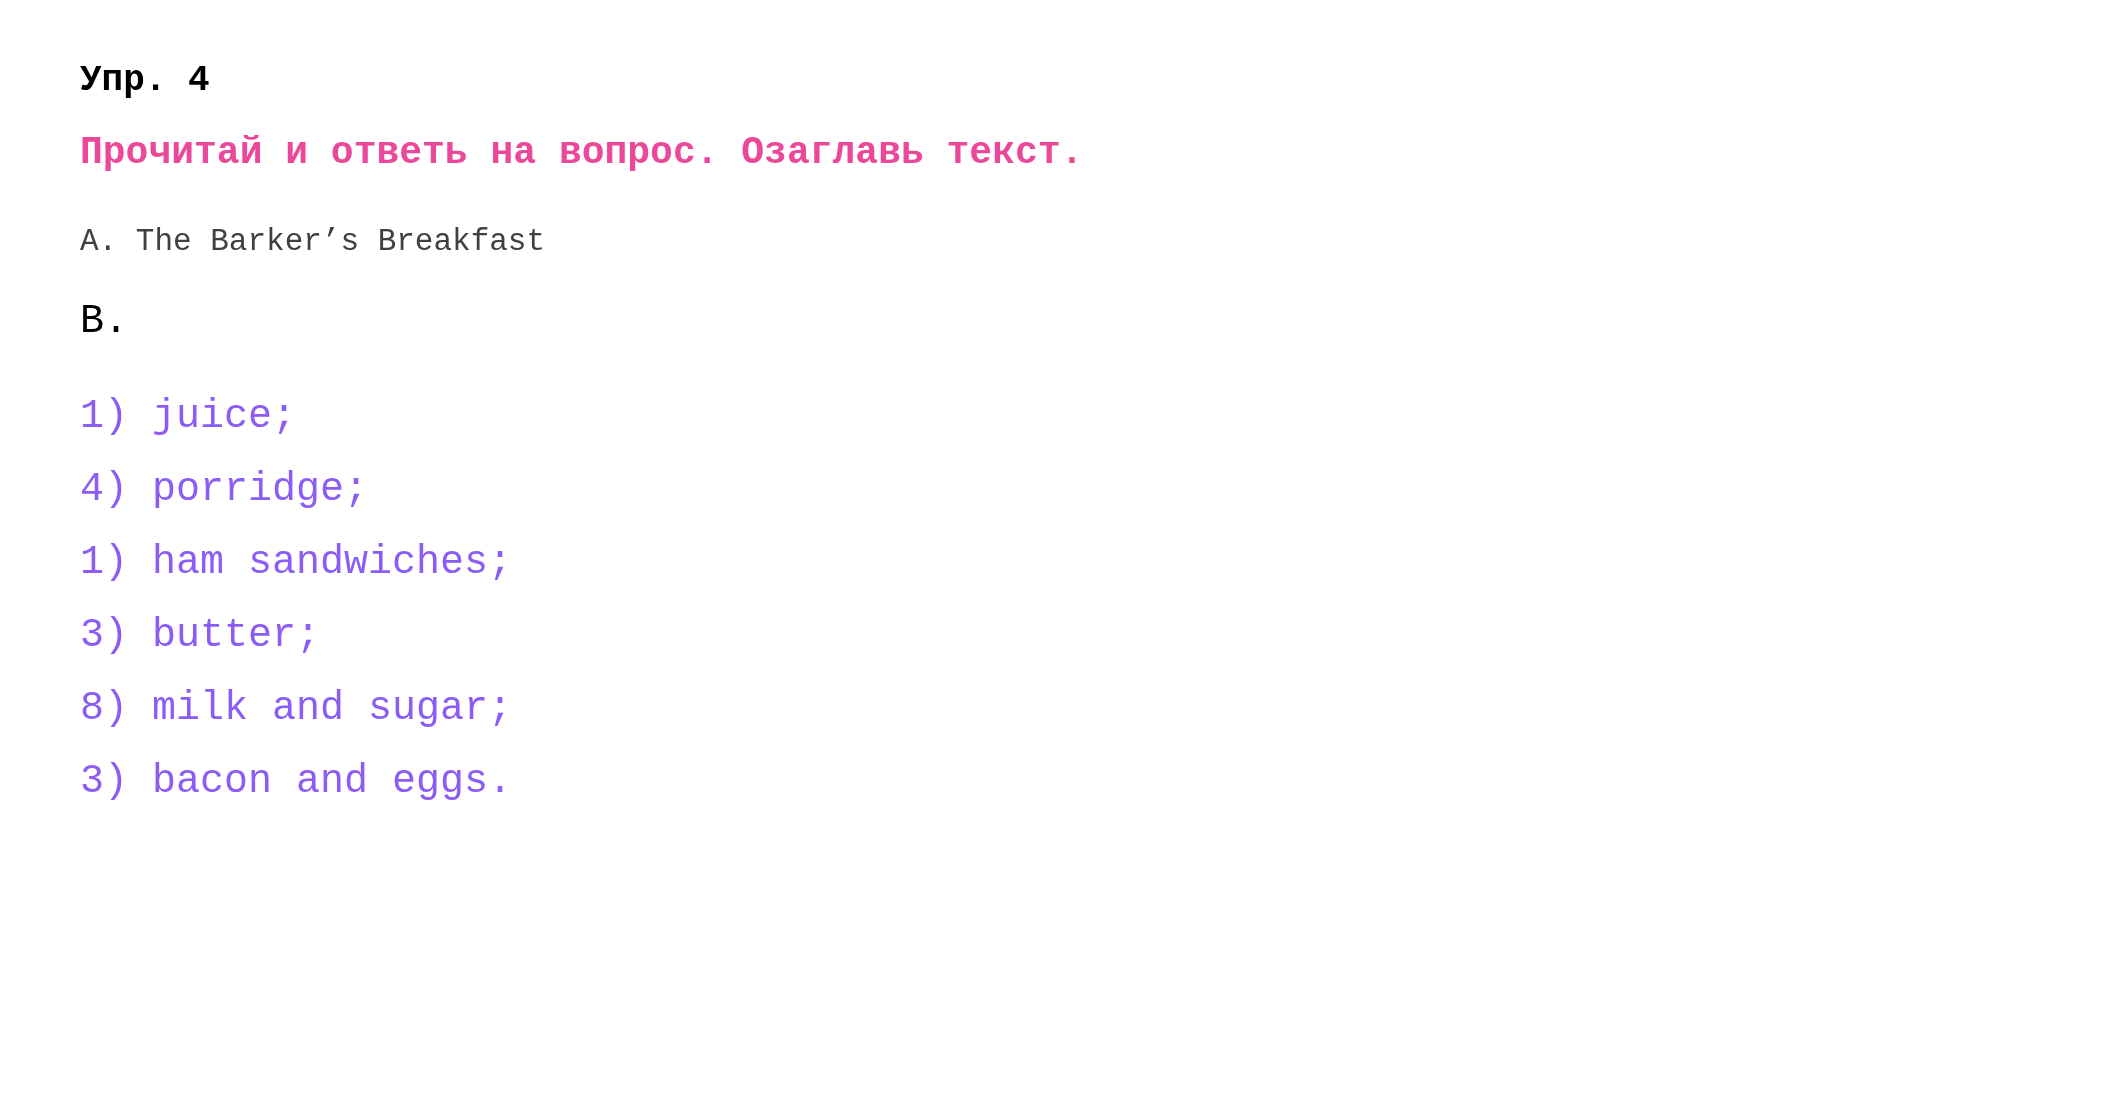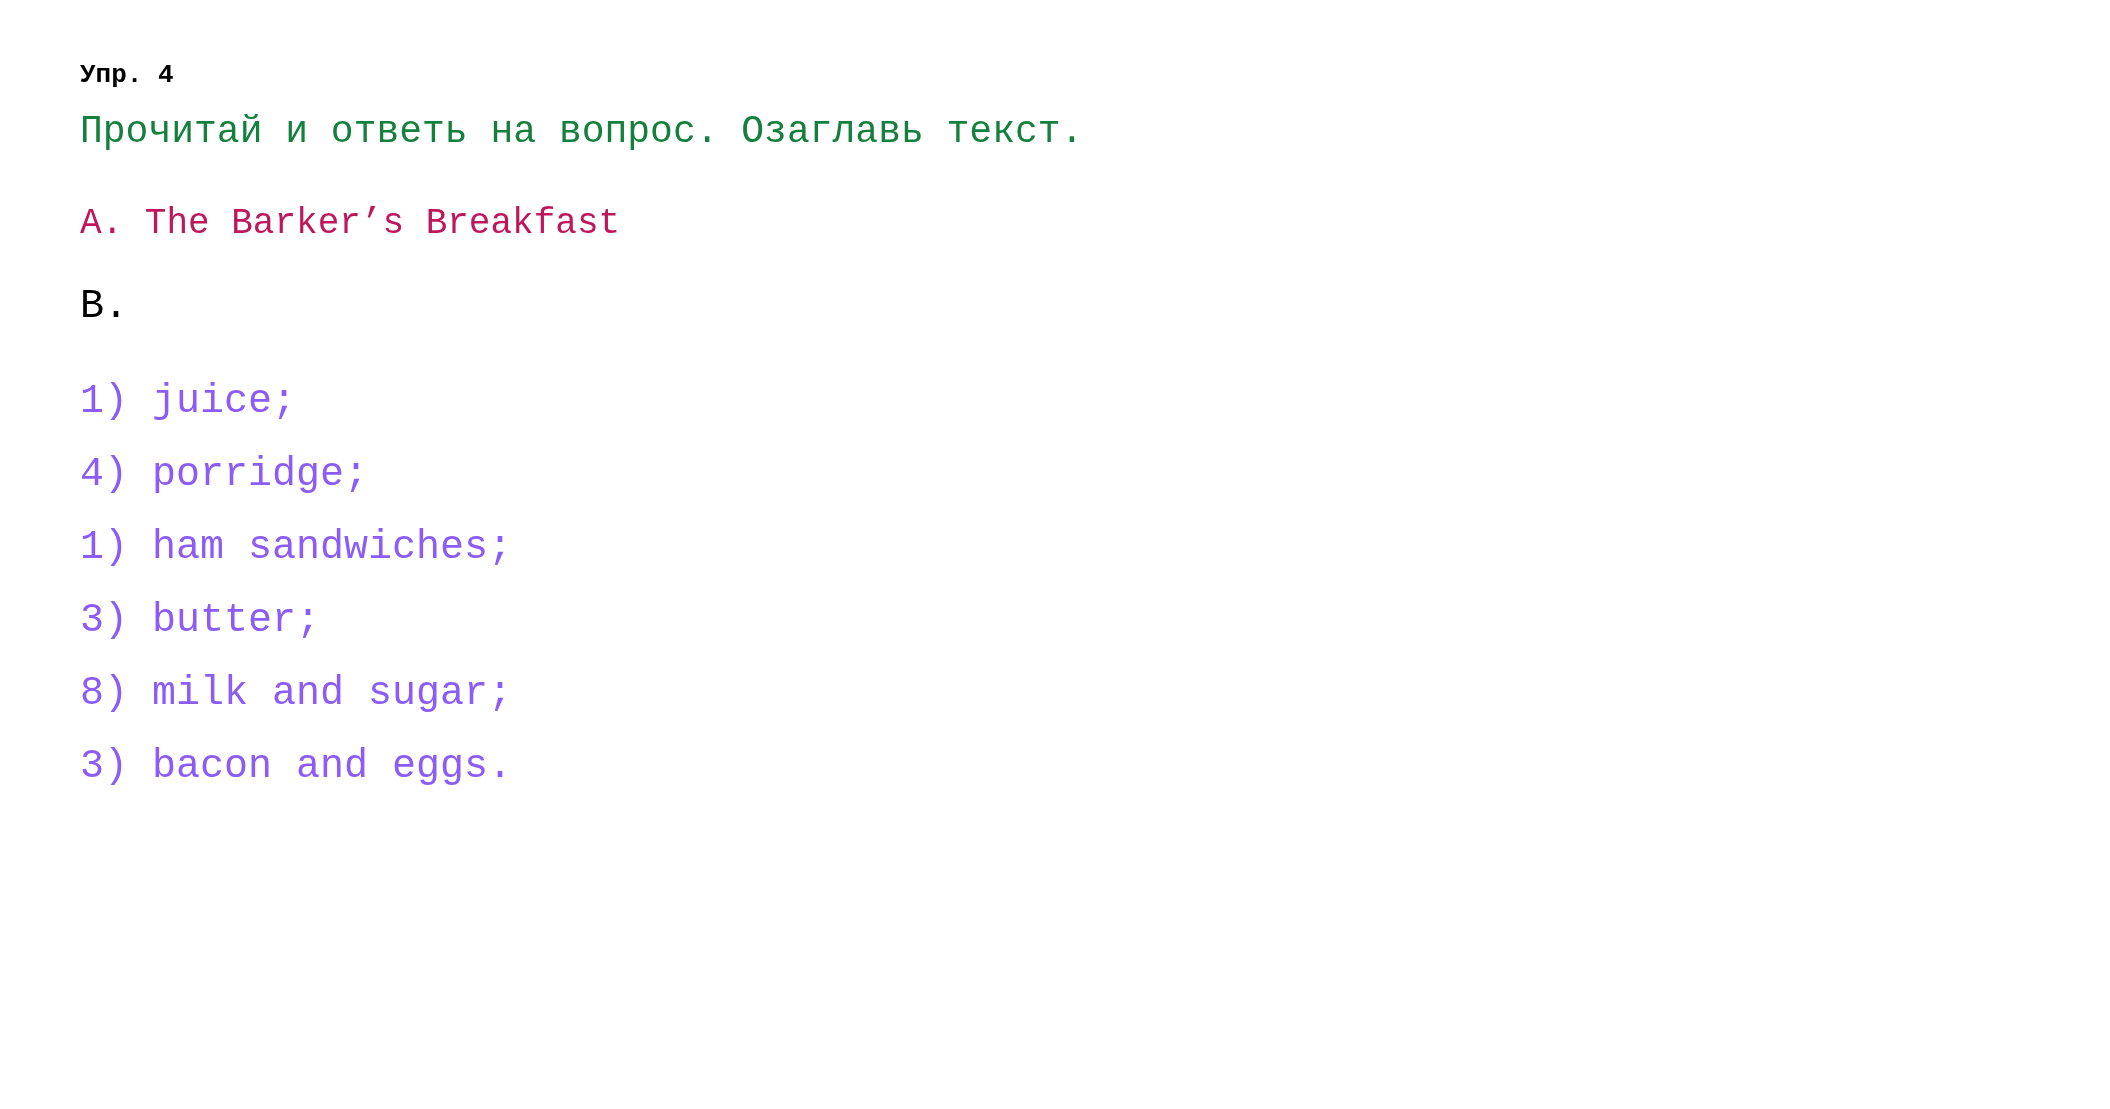--- a/index.html
+++ b/index.html
@@ -10,37 +10,37 @@
 
     body {
       background-color: #ffffff;
       font-family: 'Courier New', Courier, monospace;
       width: 2110px;
       min-height: 1109px;
       padding: 60px 80px;
     }
 
     .exercise-number {
-      font-size: 26px;
+      font-size: 36px;
       font-weight: bold;
-      margin-bottom: 20px;
+      margin-bottom: 30px;
       color: #000000;
     }
 
     .instruction {
       font-size: 38px;
-      font-weight: normal;
+      font-weight: bold;
       margin-bottom: 50px;
-      color: #15803d;
+      color: #ec4899;
     }
 
     .option-a {
-      font-size: 36px;
+      font-size: 31px;
       margin-bottom: 40px;
-      color: #be185d;
+      color: #404040;
     }
 
     .option-b {
       font-size: 40px;
       margin-bottom: 50px;
       color: #000000;
     }
 
     .list-item {
       font-size: 40px;

